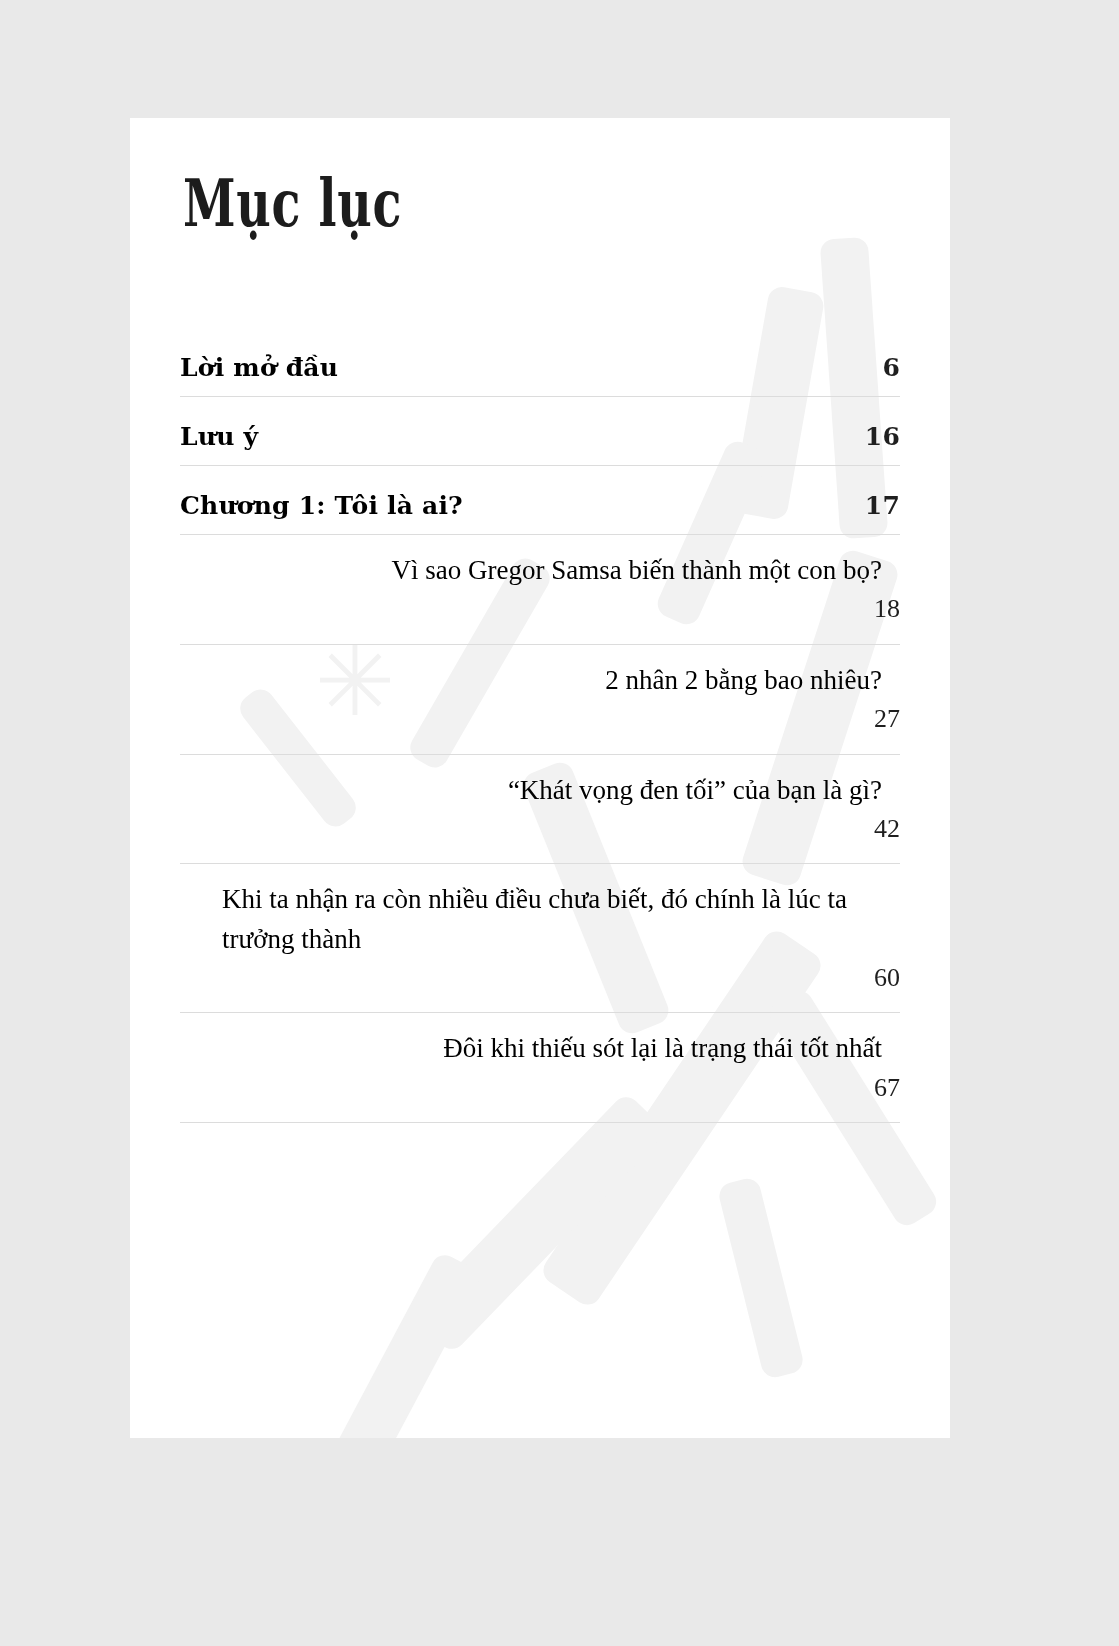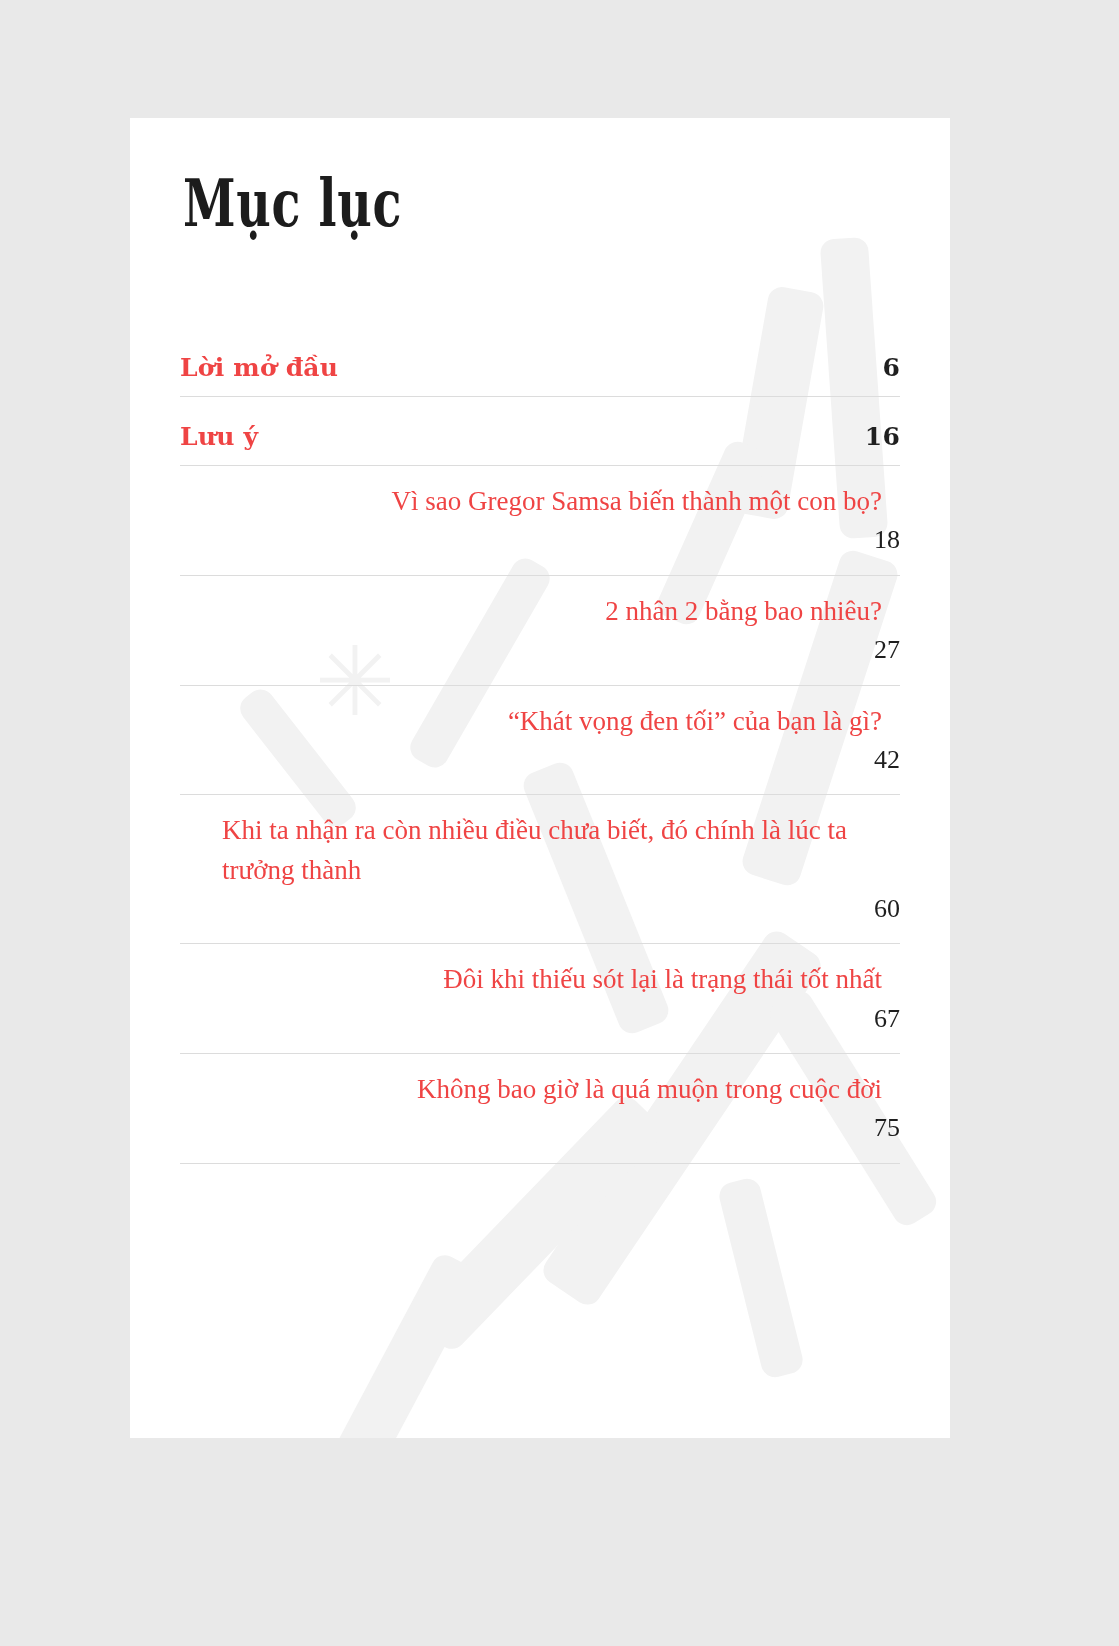--- a/index.html
+++ b/index.html
@@ -86,21 +86,21 @@
     justify-content: space-between;
     border-bottom: 1px solid #dcdcdc;
     padding: 10px 0 12px 0;
     min-height: 40px;
   }
   .toc-row:first-child {
     border-top: none;
   }
 
   .toc-label {
-    color: #ef4444;
+    color: #000000;
     padding-right: 18px;
   }
   .toc-page {
     color: #1f1f1f;
     white-space: nowrap;
     text-align: right;
     min-width: 40px;
   }
 
   
@@ -164,20 +164,24 @@
       <div class="toc-row level-1">
         <span class="toc-label">Lời mở đầu</span>
         <span class="toc-page">6</span>
       </div>
 
       <div class="toc-row level-1">
         <span class="toc-label">Lưu ý</span>
         <span class="toc-page">16</span>
       </div>
 
+      <div class="toc-row level-1">
+        <span class="toc-label">Chương 1: Tôi là ai?</span>
+        <span class="toc-page">17</span>
+      </div>
 
       <div class="toc-row level-2">
         <span class="toc-label">Vì sao Gregor Samsa biến thành một con bọ?</span>
         <span class="toc-page">18</span>
       </div>
 
       <div class="toc-row level-2">
         <span class="toc-label">2 nhân 2 bằng bao nhiêu?</span>
         <span class="toc-page">27</span>
       </div>
@@ -192,20 +196,16 @@
         <span class="toc-label">Khi ta nhận ra còn nhiều điều chưa biết, đó chính là lúc ta trưởng thành</span>
         <span class="toc-page">60</span>
       </div>
 
 
       <div class="toc-row level-2">
         <span class="toc-label">Đôi khi thiếu sót lại là trạng thái tốt nhất</span>
         <span class="toc-page">67</span>
       </div>
 
-      <div class="toc-row level-2">
-        <span class="toc-label">Không bao giờ là quá muộn trong cuộc đời</span>
-        <span class="toc-page">75</span>
-      </div>
 
     </div>
   </div>
 </div>
 
 </body></html>

